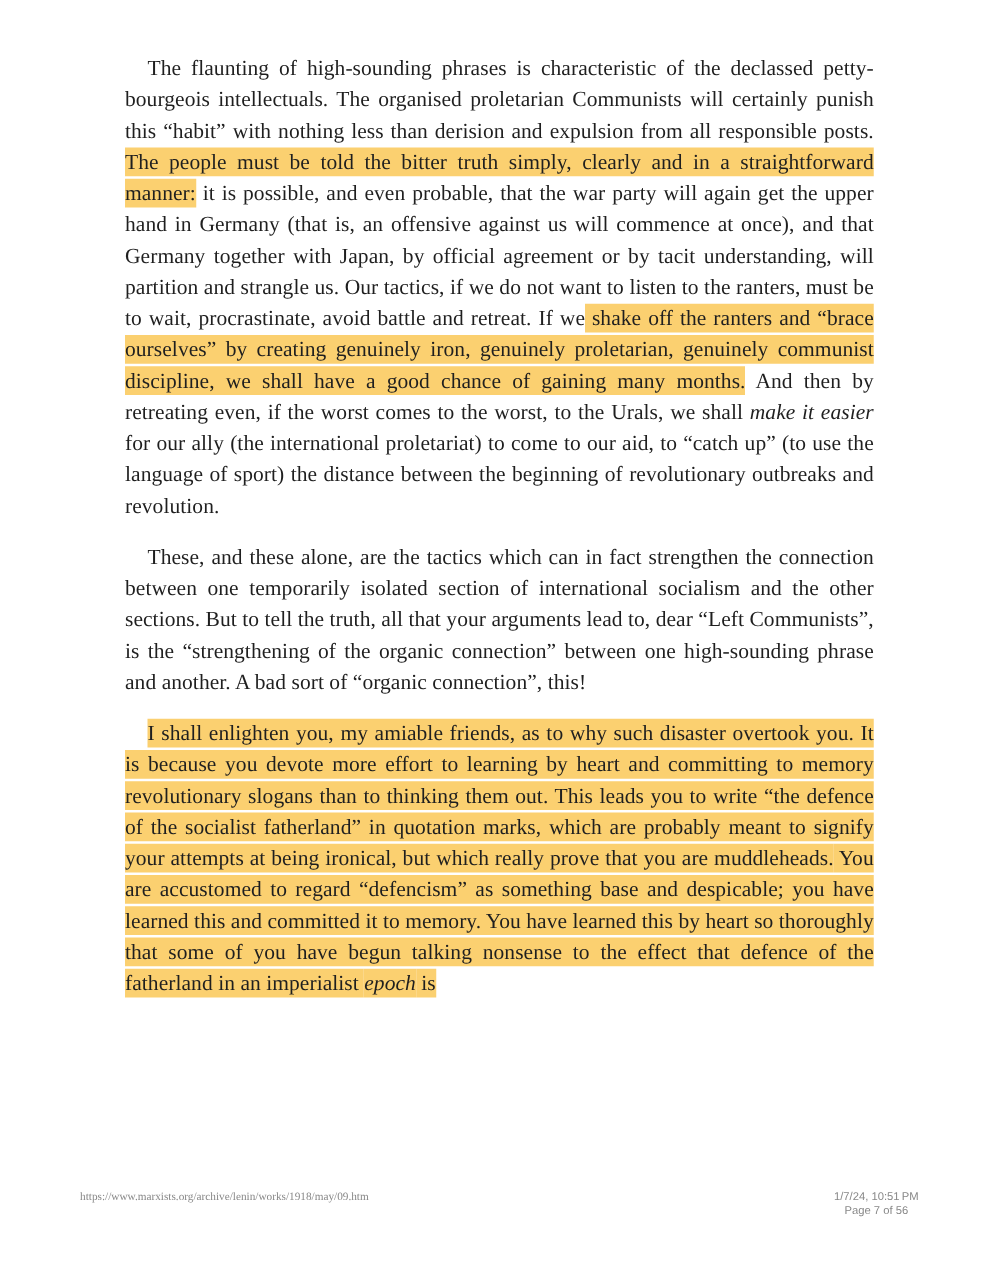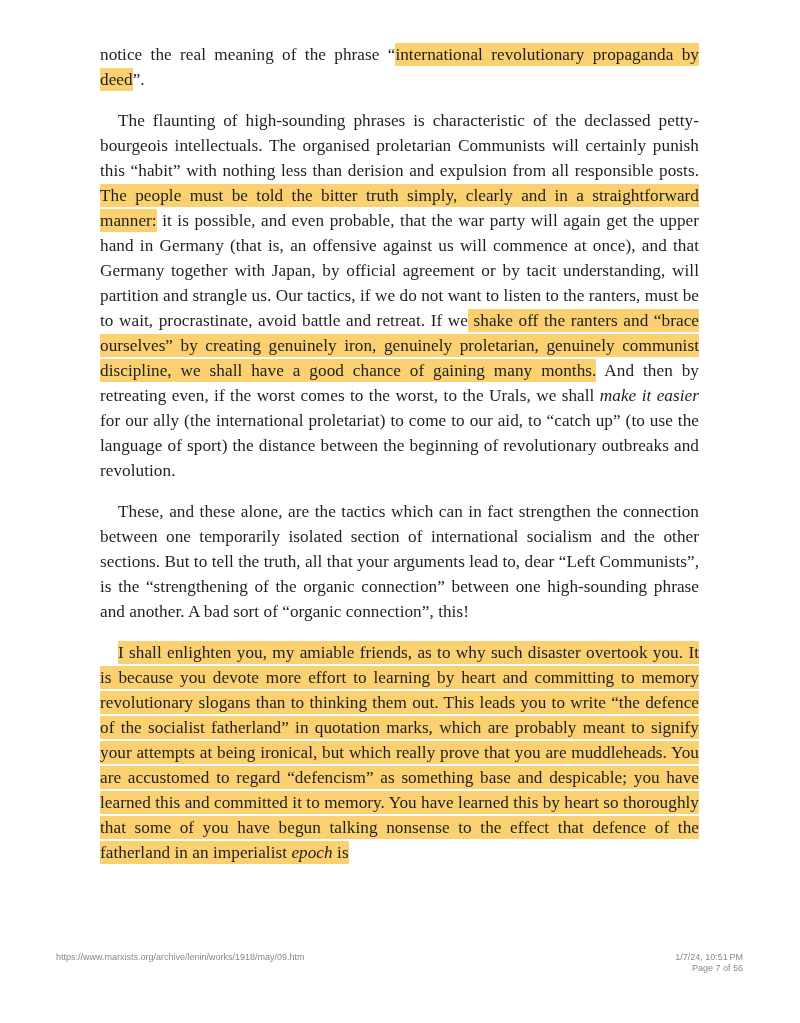--- a/index.html
+++ b/index.html
@@ -15,30 +15,27 @@
     letter-spacing: 0.05px;
   }
   .para.indent { text-indent: 18px; }
   .hl { background: #fbd070; padding: 2px 0; }
   em { font-style: italic; }
   .footer {
     position: absolute; top: 952px; left: 52px; right: 53px;
     font-family: "Liberation Sans", "DejaVu Sans", sans-serif;
     font-size: 9px; color: #888888;
   }
-  .footer .url { position: absolute; left: 4px; top: 0; }
-  .footer .right { position: absolute; right: 4px; top: 0; text-align: right; line-height: 11px; }
+  .footer .url { position: absolute; left: 12px; top: 0; font-family: Liberation Serif, serif; }
+  .footer .right { position: absolute; right: 12px; top: 0; text-align: center; line-height: 11px; }
 </style>
 </head>
 <body>
 
 <div class="page">
-  <p class="para">
-    <span>notice the real meaning of the phrase “</span><span class="hl" style="background: rgb(251, 208, 112);">international revolutionary propaganda by deed</span><span>”.</span>
-  </p>
 
   <p class="para indent">
     <span>The flaunting of high-sounding phrases is characteristic of the declassed petty-bourgeois intellectuals. The organised proletarian Communists will certainly punish this “habit” with nothing less than derision and expulsion from all responsible posts. </span><span class="hl" style="background: rgb(251, 208, 112);">The people must be told the bitter truth simply, clearly and in a straightforward manner:</span><span> it is possible, and even probable, that the war party will again get the upper hand in Germany (that is, an offensive against us will commence at once), and that Germany together with Japan, by official agreement or by tacit understanding, will partition and strangle us. Our tactics, if we do not want to listen to the ranters, must be to wait, procrastinate, avoid battle and retreat. If we</span><span class="hl" style="background: rgb(251, 208, 112);"> shake off the ranters and “brace ourselves” by creating genuinely iron, genuinely proletarian, genuinely communist discipline, we shall have a good chance of gaining many months.</span><span> And then by retreating even, if the worst comes to the worst, to the Urals, we shall </span><em>make it easier</em><span> for our ally (the international proletariat) to come to our aid, to “catch up” (to use the language of sport) the distance between the beginning of revolutionary outbreaks and revolution.</span>
   </p>
 
   <p class="para indent">
     <span>These, and these alone, are the tactics which can in fact strengthen the connection between one temporarily isolated section of international socialism and the other sections. But to tell the truth, all that your arguments lead to, dear “Left Communists”, is the “strengthening of the organic connection” between one high-sounding phrase and another. A bad sort of “organic connection”, this!</span>
   </p>
 
   <p class="para indent">

